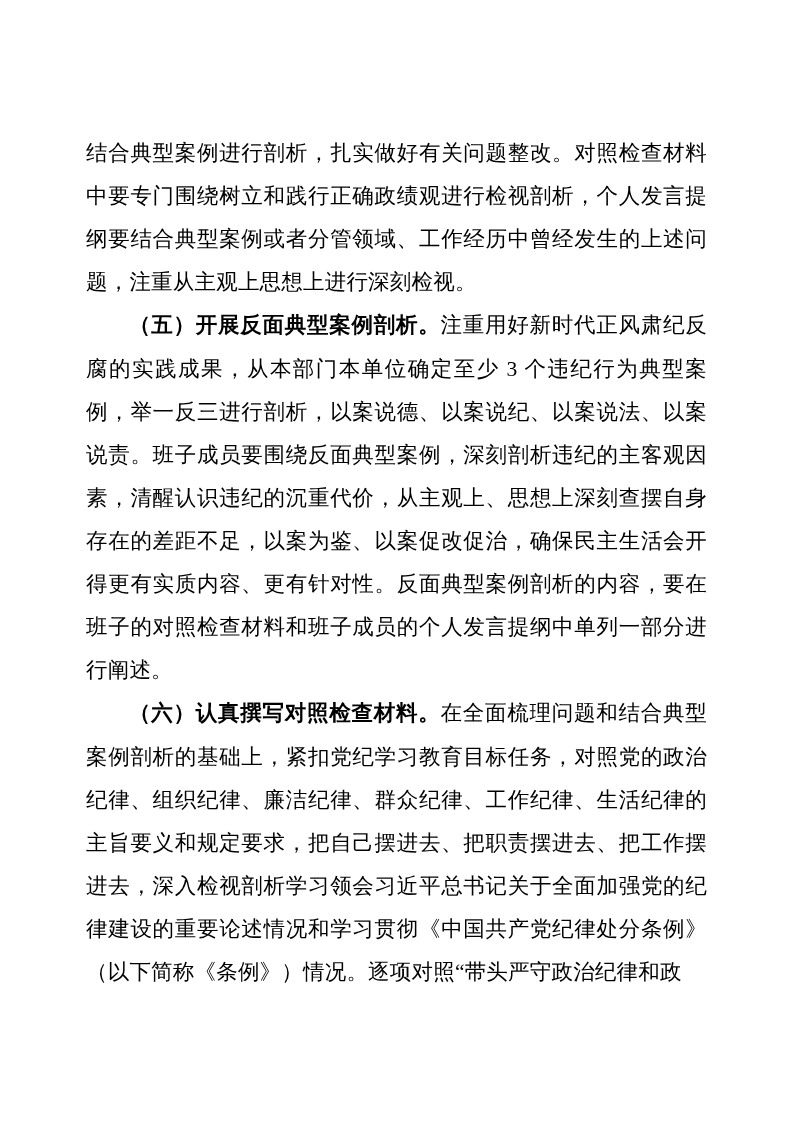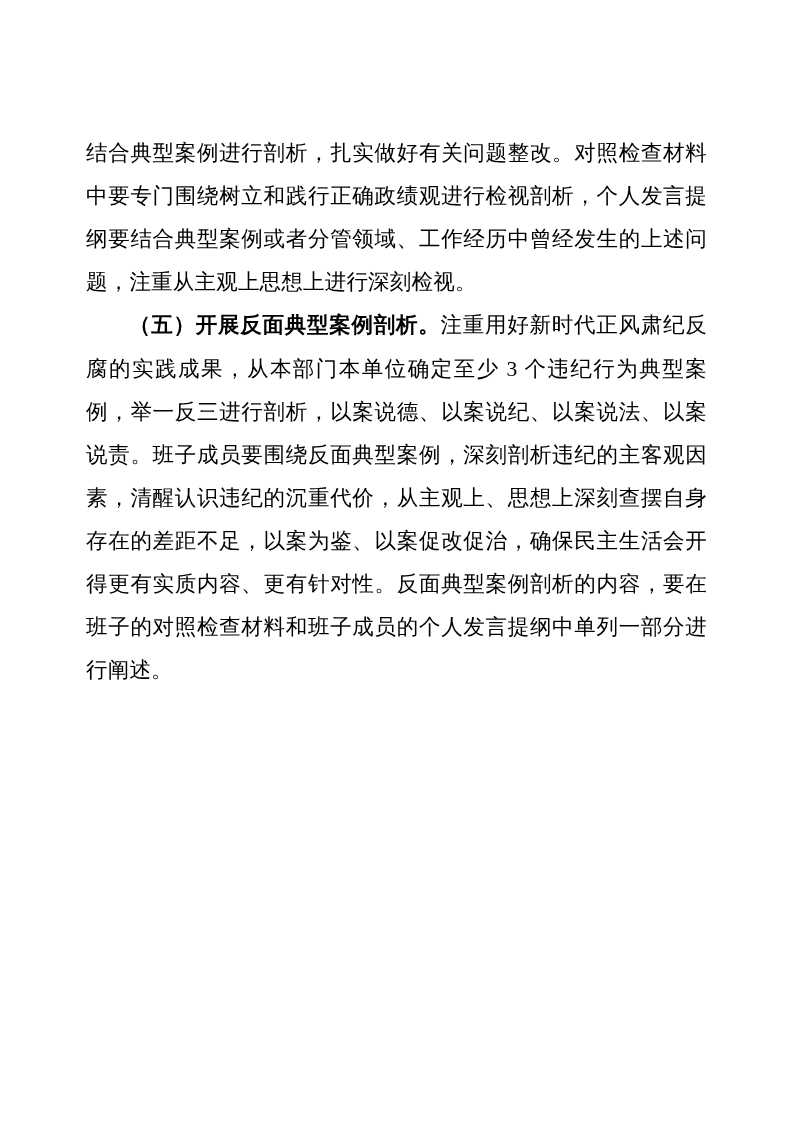--- a/index.html
+++ b/index.html
@@ -48,15 +48,18 @@
   <div class="doc-body">
 
     <p class="para">
       <span>结合典型案例进行剖析，扎实做好有关问题整改。对照检查材料中要专门围绕树立和践行正确政绩观进行检视剖析，个人发言提纲要结合典型案例或者分管领域、工作经历中曾经发生的上述问题，注重从主观上思想上进行深刻检视。</span>
     </p>
 
     <p class="para indent">
       <span class="bold">（五）开展反面典型案例剖析。</span><span>注重用好新时代正风肃纪反腐的实践成果，从本部门本单位确定至少 3 个违纪行为典型案例，举一反三进行剖析，以案说德、以案说纪、以案说法、以案说责。班子成员要围绕反面典型案例，深刻剖析违纪的主客观因素，清醒认识违纪的沉重代价，从主观上、思想上深刻查摆自身存在的差距不足，以案为鉴、以案促改促治，确保民主生活会开得更有实质内容、更有针对性。反面典型案例剖析的内容，要在班子的对照检查材料和班子成员的个人发言提纲中单列一部分进行阐述。</span>
     </p>
 
+    <p class="para indent">
+      <span class="bold">（六）认真撰写对照检查材料。</span><span>在全面梳理问题和结合典型案例剖析的基础上，紧扣党纪学习教育目标任务，对照党的政治纪律、组织纪律、廉洁纪律、群众纪律、工作纪律、生活纪律的主旨要义和规定要求，把自己摆进去、把职责摆进去、把工作摆进去，深入检视剖析学习领会习近平总书记关于全面加强党的纪律建设的重要论述情况和学习贯彻《中国共产党纪律处分条例》（以下简称《条例》）情况。逐项对照“带头严守政治纪律和政</span>
+    </p>
 
   </div>
 </div>
 
 </body></html>

